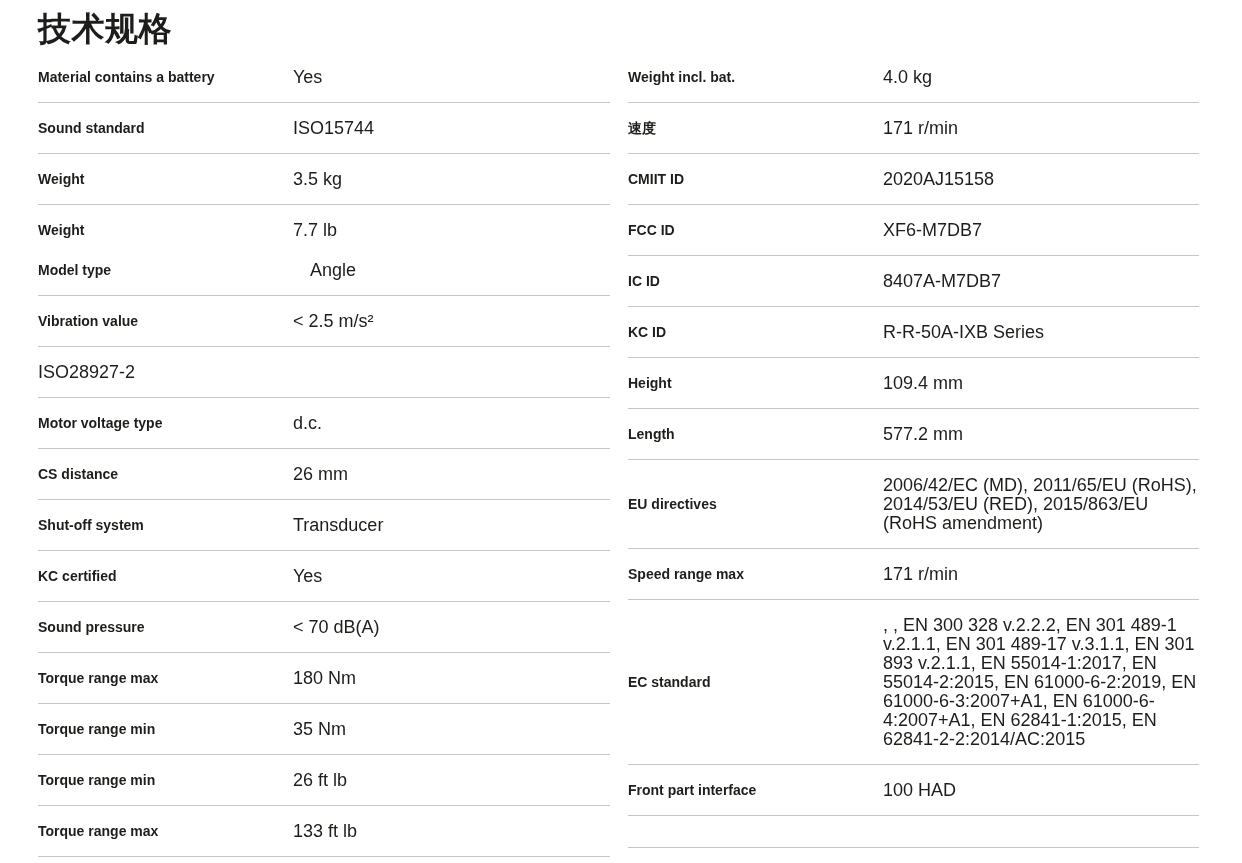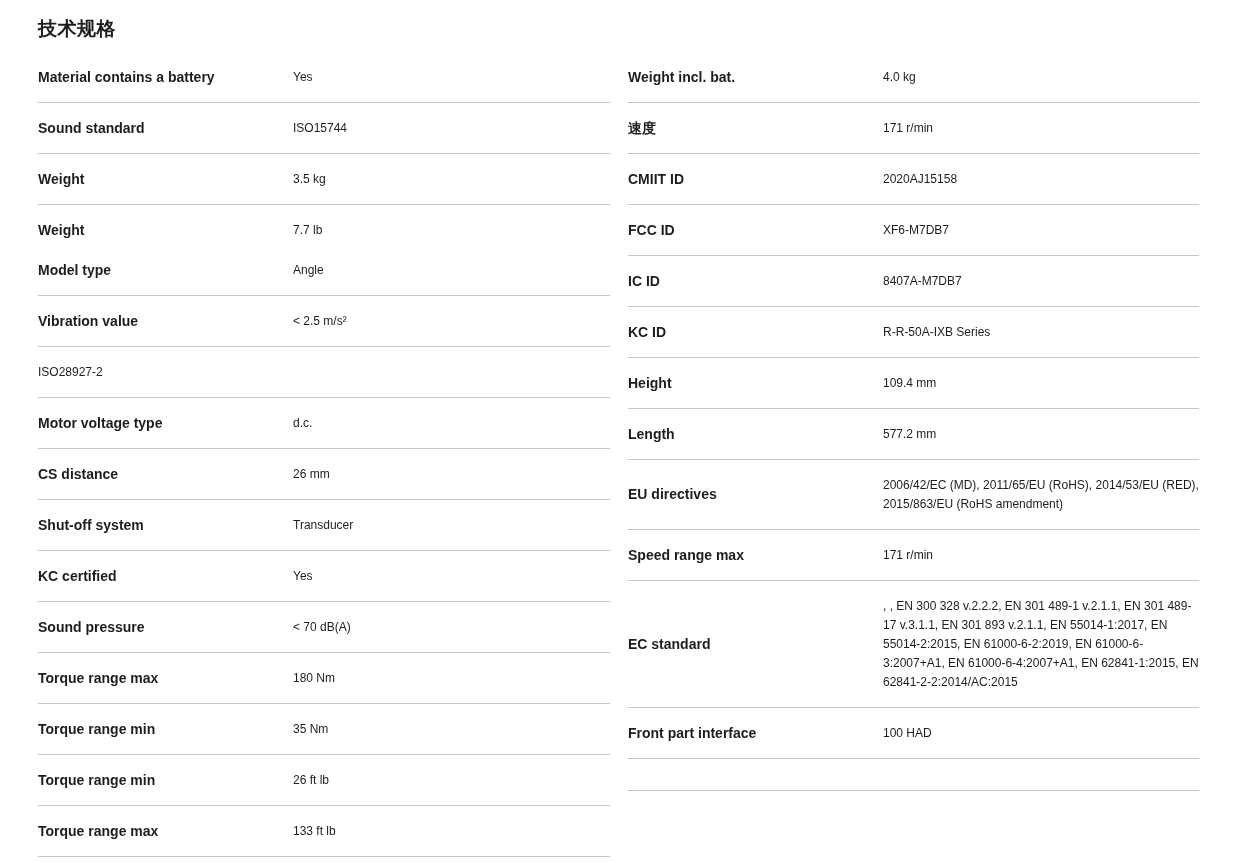--- a/index.html
+++ b/index.html
@@ -11,51 +11,51 @@
     overflow: hidden;
     font-family: "Liberation Sans", sans-serif;
     color: #1d1d1b;
   }
   .page {
     padding: 14px 43px 0 38px;
     box-sizing: border-box;
     width: 1242px;
   }
   .title {
-    font-size: 19px;
+    font-size: 33px;
     font-weight: 700;
     line-height: 30px;
     margin: 0 0 8px 0;
     letter-spacing: 0.5px;
   }
   .columns {
     display: flex;
     gap: 18px;
     align-items: flex-start;
   }
   .col { width: 572px; }
   .col.right { width: 571px; }
   .g {
     border-bottom: 1px solid #c6c6c6;
     padding: 15.5px 0;
   }
   .p { display: flex; align-items: center; }
-  .p + .p { margin-top: 21px; }
+  .p + .p { margin-top: 21px; gap: 17px; }
   .l {
     flex: 0 0 255px;
     width: 255px;
     box-sizing: border-box;
     padding-right: 12px;
     font-size: 14px;
     font-weight: 700;
     line-height: 19px;
   }
   .v {
     flex: 1;
-    font-size: 12px;
+    font-size: 18px;
     font-weight: 400;
     line-height: 19px;
     word-wrap: break-word;
   }
 </style>
 </head>
 <body>
 
 <div class="page">
   <h1 class="title">技术规格</h1>

